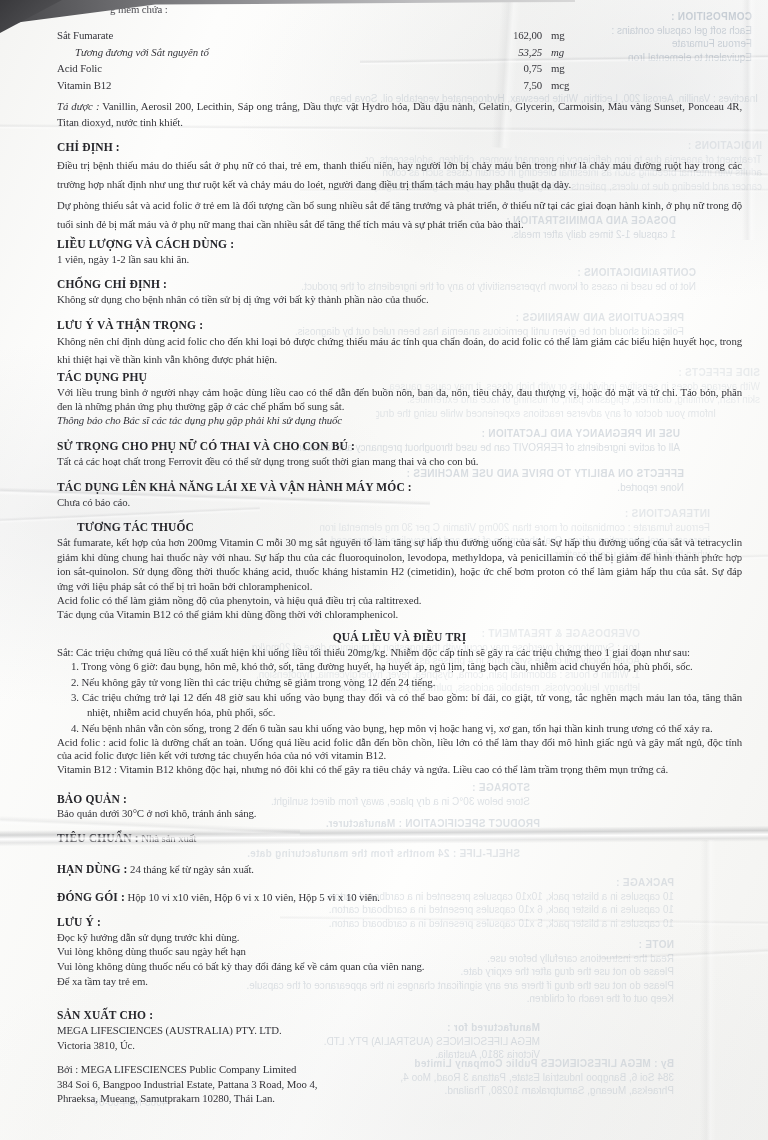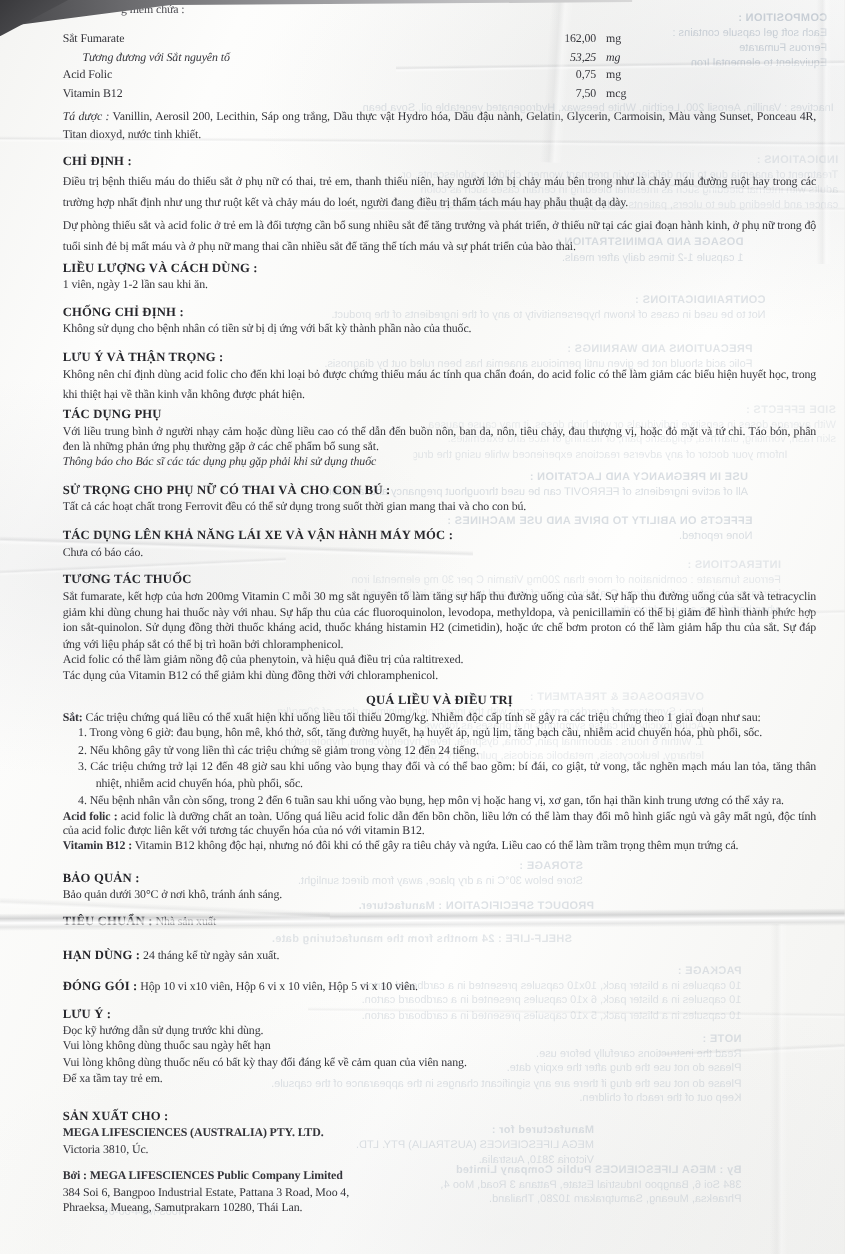--- a/index.html
+++ b/index.html
@@ -60,21 +60,21 @@
   #g-shelf{top:847px;right:248px;width:290px;opacity:.38;}
   #g-pack{top:876px;right:94px;width:400px;opacity:.42;}
   #g-noteb{top:938px;right:94px;width:470px;opacity:.46;}
   #g-mfr{top:1021px;right:228px;width:300px;opacity:.48;}
   #g-by{top:1057px;right:94px;width:340px;opacity:.46;}
   #g-code{top:1096px;left:40px;width:130px;opacity:.35;}
   
   .doc{position:relative;z-index:3;padding:0 26px 0 57px;font-size:10.8px;letter-spacing:-.1px;}
   .p{text-align:justify;line-height:15.5px;}
   .h{font-weight:700;font-size:11.5px;letter-spacing:.15px;color:#26262b;line-height:15px;}
-  .b{font-weight:700;}
+  .b{font-weight:400;}
   .it{font-style:italic;}
   .bi{font-weight:400;font-style:italic;}
   .intro{margin:2px 0 0 53px;line-height:14px;color:#4a4a50;}
   .ingredients{margin-top:11px;width:545px;}
   .irow{display:flex;line-height:16.5px;}
   .iname{width:395px;}
   .iname.ind{padding-left:18px;width:377px;}
   .ival{width:90px;text-align:right;}
   .iu{width:40px;padding-left:9px;}
   #excip{margin-top:6px;line-height:15.5px;}
@@ -82,21 +82,21 @@
   #p-chidinh1,#p-chidinh2{margin-top:1px;line-height:19px;}
   #p-chidinh2{margin-top:2px;}
   #h-lieu{margin-top:3px;}
   #h-chong{margin-top:9px;}
   #h-luuytt{margin-top:11px;}
   #p-luuytt{line-height:17.5px;}
   #h-tdp{margin-top:2px;}
   #p-tdp,#p-tdpnote{line-height:14px;}
   #h-sudung{margin-top:12px;}
   #h-laixe{margin-top:10px;}
-  #h-tuongtac{margin-top:10px;}
+  #h-tuongtac{margin-top:10px;margin-left:20px;}
   #p-tt1{line-height:14.6px;}
   #p-tt2,#p-tt3{line-height:14px;}
   #h-qualieu{margin-top:9px;text-align:center;}
   #p-qlintro{line-height:14px;}
   .numlist{margin-left:14px;line-height:15.3px;}
   .numlist>div{padding-left:16px;text-indent:-16px;text-align:justify;}
   #p-acid,#p-b12{line-height:13.4px;}
   #h-baoquan{margin-top:16px;}
   #p-baoquan{line-height:13.5px;}
   #h-tieuchuan{margin-top:10px;}

